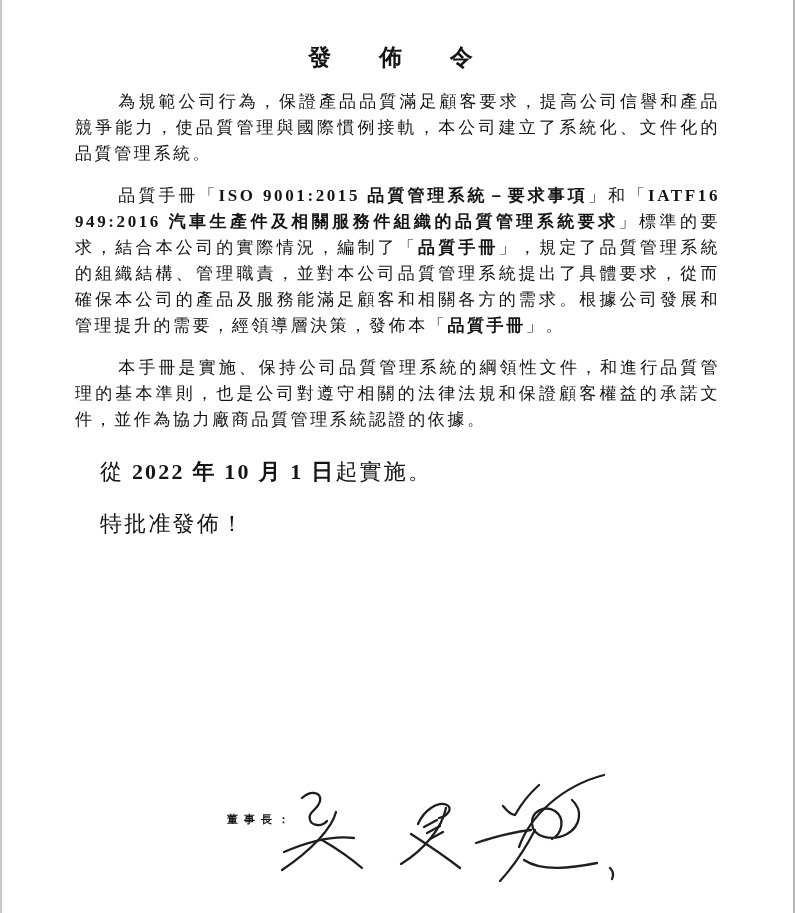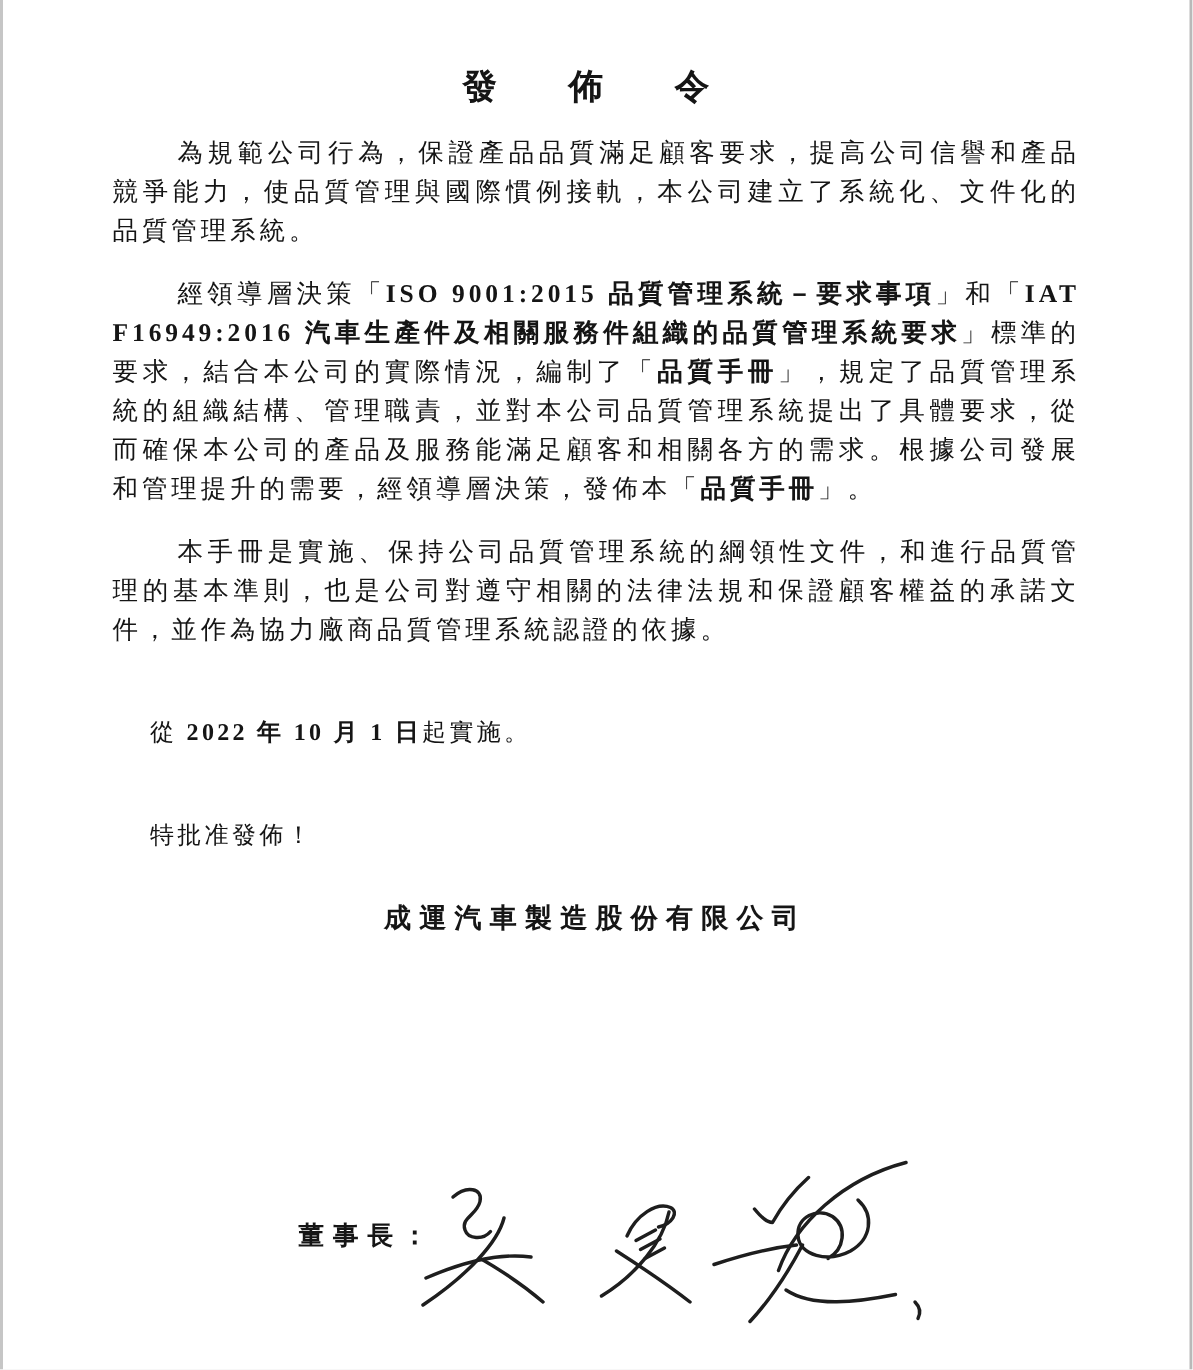--- a/index.html
+++ b/index.html
@@ -42,45 +42,45 @@
     text-indent: 2.55em;
     word-break: break-all;
   }
   p.body b, .date-line b {
     font-weight: 700;
   }
   .gap-top {
     margin-top: 26px !important;
   }
   .date-line, .note-line {
-    margin: 43px 0 0 0;
+    margin: 26px 0 0 0;
     padding-left: 41px;
-    font-size: 16px;
+    font-size: 22px;
     line-height: 26px;
     letter-spacing: 2.2px;
   }
   .company-name {
     margin: 28px 0 0 197px;
     font-size: 18px;
     font-weight: 700;
     letter-spacing: 5.5px;
     line-height: 26px;
   }
   .sig-area {
     position: absolute;
     left: 57px;
     top: 748px;
     width: 683px;
     height: 160px;
   }
   .sig-label {
     position: absolute;
-    left: 140px;
+    left: 168px;
     top: 64px;
-    font-size: 17px;
+    font-size: 11px;
     font-weight: 700;
     letter-spacing: 6px;
     white-space: nowrap;
   }
   .signature-svg {
     position: absolute;
     left: 213px;
     top: 6px;
   }
   .signature-svg path {
@@ -94,31 +94,30 @@
 </head>
 <body>
 
 <div class="page">
   <div class="content">
 
     <h1 class="doc-title">發 佈 令</h1>
 
     <p class="body"><span>為規範公司行為，保證產品品質滿足顧客要求，提高公司信譽和產品競爭能力，使品質管理與國際慣例接軌，本公司建立了系統化、文件化的品質管理系統。</span></p>
 
-    <p class="body"><span>經領導層決策「</span><b>ISO 9001:2015 品質管理系統－要求事項</b><span>」和「</span><b>IATF16949:2016 汽車生產件及相關服務件組織的品質管理系統要求</b><span>」標準的要求，結合本公司的實際情況，編制了「</span><b>品質手冊</b><span>」，規定了品質管理系統的組織結構、管理職責，並對本公司品質管理系統提出了具體要求，從而確保本公司的產品及服務能滿足顧客和相關各方的需求。根據公司發展和管理提升的需要，經領導層決策，發佈本「</span><b>品質手冊</b><span>」。</span></p>
+    <p class="body"><span>品質手冊「</span><b>ISO 9001:2015 品質管理系統－要求事項</b><span>」和「</span><b>IATF16949:2016 汽車生產件及相關服務件組織的品質管理系統要求</b><span>」標準的要求，結合本公司的實際情況，編制了「</span><b>品質手冊</b><span>」，規定了品質管理系統的組織結構、管理職責，並對本公司品質管理系統提出了具體要求，從而確保本公司的產品及服務能滿足顧客和相關各方的需求。根據公司發展和管理提升的需要，經領導層決策，發佈本「</span><b>品質手冊</b><span>」。</span></p>
 
 
     <p class="body"><span>本手冊是實施、保持公司品質管理系統的綱領性文件，和進行品質管理的基本準則，也是公司對遵守相關的法律法規和保證顧客權益的承諾文件，並作為協力廠商品質管理系統認證的依據。</span></p>
 
 
     <p class="date-line"><span>從 </span><b>2022 年 10 月 1 日</b><span>起實施。</span></p>
 
     <p class="note-line">特批准發佈！</p>
 
-    <div class="company-name">成運汽車製造股份有限公司</div>
 
   </div>
 
   <div class="sig-area">
     <span class="sig-label">董事長：</span>
     <svg class="signature-svg" width="350" height="145" viewBox="0 0 350 145" xmlns="http://www.w3.org/2000/svg">
 
       <path d="M30,44 C39,36 50,38 48,47 C46,56 35,58 38,66 C40,72 50,73 55,67"></path>
       <path d="M12,98 C35,88 60,81 82,84"></path>
       <path d="M64,58 C60,74 40,96 10,116"></path>

